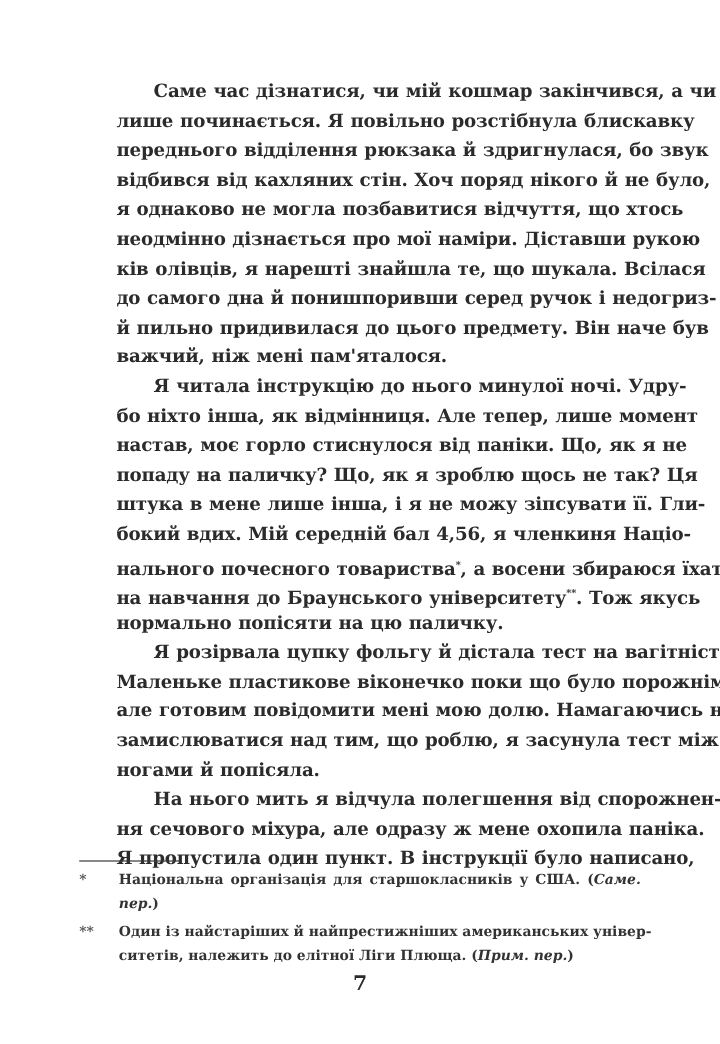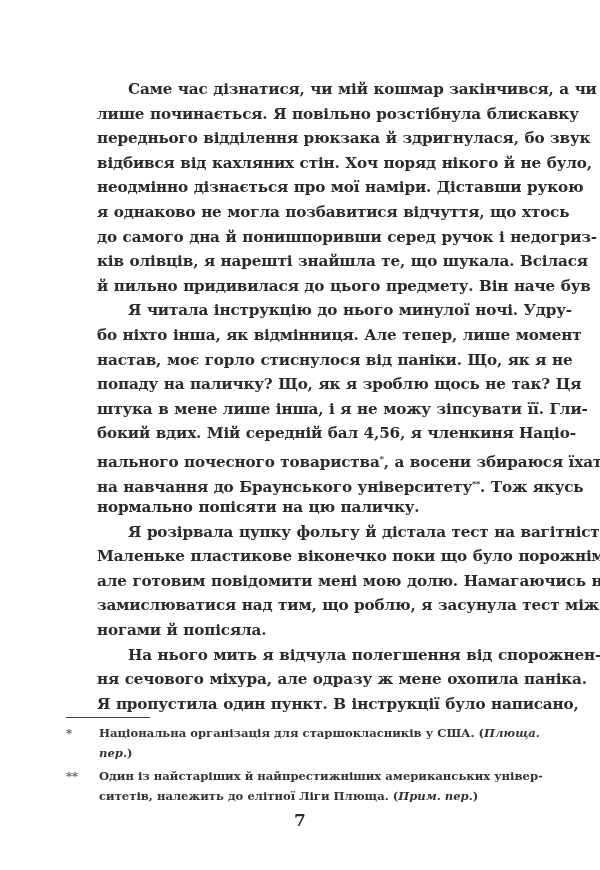--- a/index.html
+++ b/index.html
@@ -11,21 +11,21 @@
       width: 600px;
       height: 870px;
       position: relative;
       overflow: hidden;
       font-family: "DejaVu Serif", "Liberation Serif", serif;
       color: #2b2b2b;
     }
     .page {
       position: absolute;
       left: 66px;
-      top: 77px;
+      top: 64px;
       width: 468px;
     }
     .para {
       margin: 0;
       font-size: 15.2px;
       line-height: 24.6px;
       text-align: justify;
       text-indent: 31px;
       font-weight: bold;
       letter-spacing: -0.15px;
@@ -106,25 +106,26 @@
 </head>
 <body>
 
 <div class="page">
 
   <p class="para">
     <span class="line indent">Саме час дізнатися, чи мій кошмар закінчився, а чи</span>
     <span class="line">лише починається. Я повільно розстібнула блискавку</span>
     <span class="line">переднього відділення рюкзака й здригнулася, бо звук</span>
     <span class="line">відбився від кахляних стін. Хоч поряд нікого й не було,</span>
+    <span class="line">я однаково не могла позбавитися відчуття, що хтось</span>
     <span class="line">неодмінно дізнається про мої наміри. Діставши рукою</span>
-    <span class="line">я однаково не могла позбавитися відчуття, що хтось</span>
+    <span class="line">ків олівців, я нарешті знайшла те, що шукала. Всілася</span>
     <span class="line">до самого дна й понишпоривши серед ручок і недогриз-</span>
-    <span class="line">ків олівців, я нарешті знайшла те, що шукала. Всілася</span>
     <span class="line">й пильно придивилася до цього предмету. Він наче був</span>
+    <span class="line last">важчий, ніж мені пам'яталося.</span>
   </p>
 
   <p class="para">
     <span class="line indent">Я читала інструкцію до нього минулої ночі. Удру-</span>
     <span class="line">бо ніхто інша, як відмінниця. Але тепер, лише момент</span>
     <span class="line">настав, моє горло стиснулося від паніки. Що, як я не</span>
     <span class="line">попаду на паличку? Що, як я зроблю щось не так? Ця</span>
     <span class="line">штука в мене лише інша, і я не можу зіпсувати її. Гли-</span>
     <span class="line">бокий вдих. Мій середній бал 4,56, я членкиня Націо-</span>
     <span class="line"><span>нального почесного товариства</span><span class="sup">*</span><span>, а восени збираюся їхати</span></span>
@@ -146,21 +147,21 @@
     <span class="line">Я пропустила один пункт. В інструкції було написано,</span>
   </p>
 </div>
 
 <div class="footrule"></div>
 
 <div class="footnotes">
   <div class="fn">
     <span class="fn-mark">*</span>
     <span class="fn-body">
-      <span class="fn-line"><span>Національна організація для старшокласників у США. (</span><span class="ital">Плюща.</span></span>
+      <span class="fn-line"><span>Національна організація для старшокласників у США. (</span><span class="ital">Саме.</span></span>
       <span class="fn-line last"><span class="ital">пер.</span><span>)</span></span>
     </span>
   </div>
   <div class="fn">
     <span class="fn-mark">**</span>
     <span class="fn-body">
       <span class="fn-line">Один із найстаріших й найпрестижніших американських універ-</span>
       <span class="fn-line last"><span>ситетів, належить до елітної Ліги Плюща. (</span><span class="ital">Прим. пер.</span><span>)</span></span>
     </span>
   </div>

